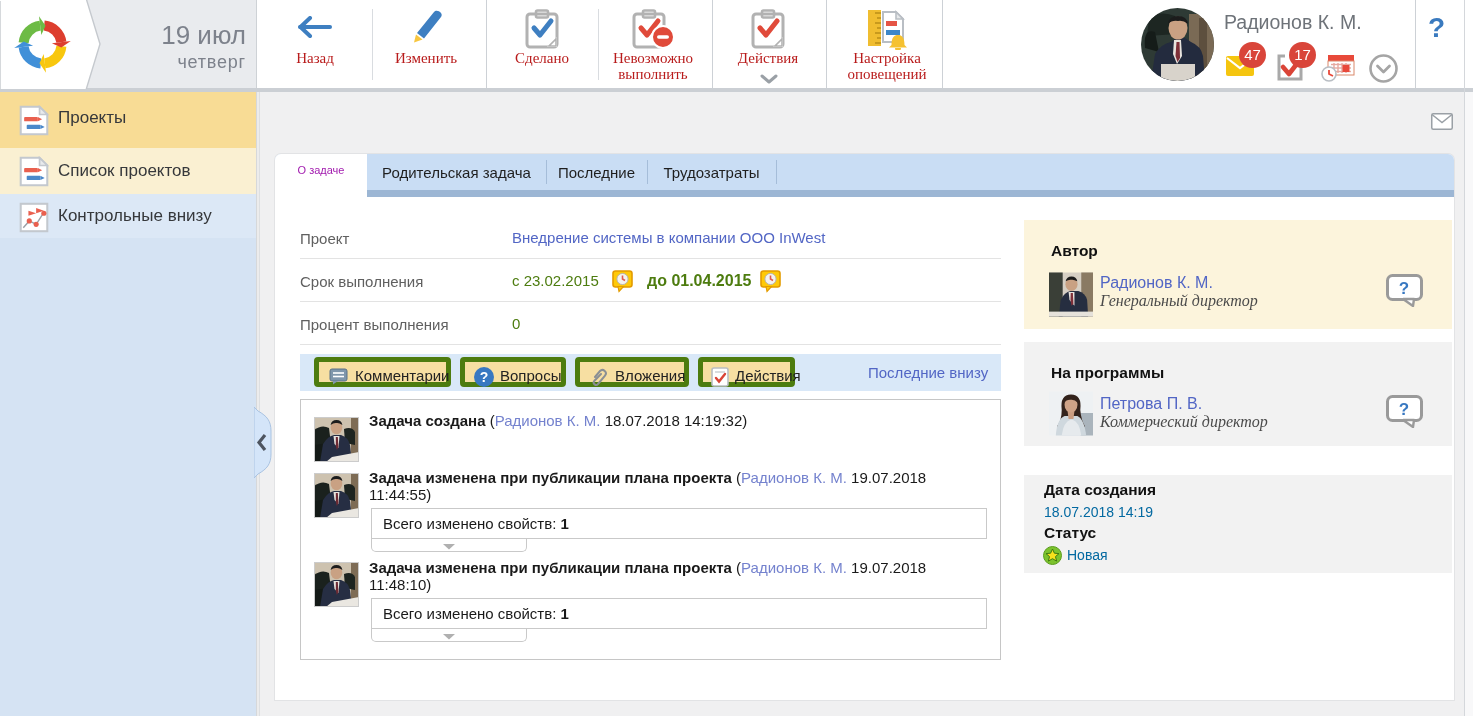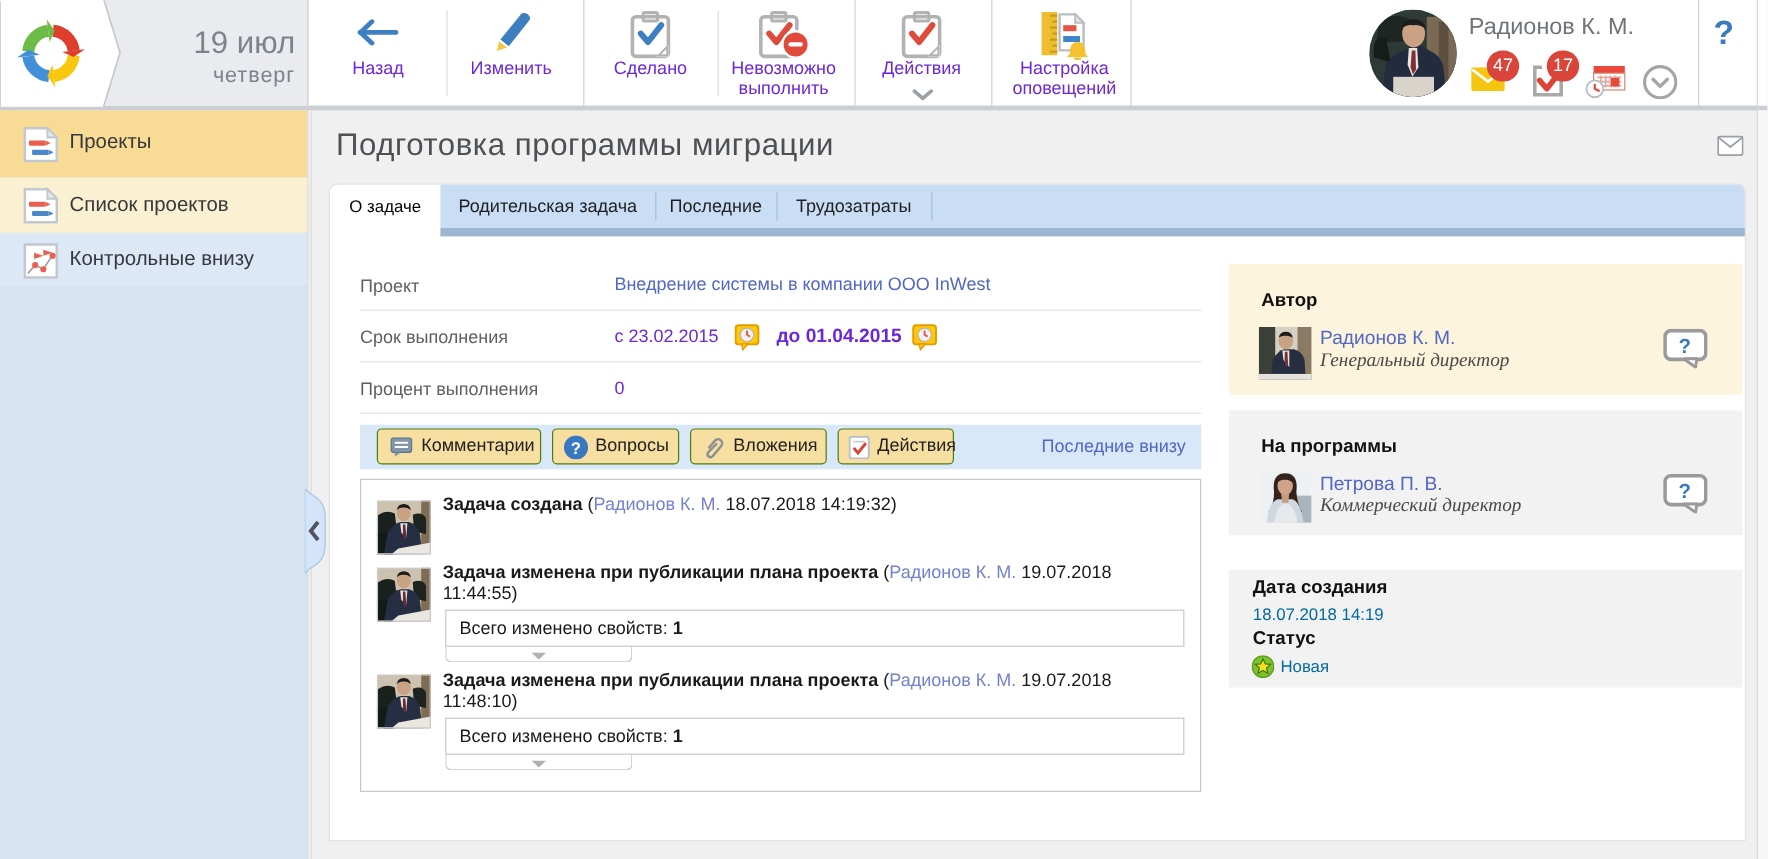--- a/index.html
+++ b/index.html
@@ -1,28 +1,28 @@
 <!DOCTYPE html>
 <html><head><meta charset="utf-8">
 <style>
   * { margin:0; padding:0; box-sizing:border-box; }
   html,body { width:1473px; height:716px; overflow:hidden; font-family:"Liberation Sans",sans-serif; background:#f0f0f1; }
   .abs { position:absolute; }
   #page { position:relative; width:1473px; height:716px; }
   a { text-decoration:none; }
-  .tbt { font-size:15px; color:#6d28d9; text-align:center; line-height:16px; }
+  .tbt { font-size:15px; color:#b91c1c; text-align:center; line-height:16px;font-family:Liberation Serif, serif; }
   .badge { width:27px; height:26px; background:#d9453a; border-radius:13px; color:#fff; font-size:15px; text-align:center; line-height:26px; }
   .sideicon { position:absolute; left:19px; width:30px; height:31px; }
   .sidetext { position:absolute; left:58px; font-size:17px; color:#36383b; white-space:nowrap; }
   .lbl { font-size:15px; color:#606060; white-space:nowrap; }
-  .val { font-size:15px; color:#6d28d9; white-space:nowrap; }
+  .val { font-size:15px; color:#4d7c0f; white-space:nowrap; }
   .lnk { font-size:15px; color:#5266c5; white-space:nowrap; }
   .feedlnk { color:#7482ce; }
   .sep { height:1px; background:#e3e3e3; }
-  .gbtn { position:absolute; white-space:nowrap; height:30px; background:#f7dfa2; border:1px solid #4d7c0f; border-radius:4px; font-size:15px; color:#222; line-height:28px; }
+  .gbtn { position:absolute; white-space:nowrap; height:30px; background:#f7dfa2; border:5px solid #4d7c0f; border-radius:4px; font-size:15px; color:#222; line-height:28px; }
   .bubble { position:absolute; width:37px; height:33px; }
   .dateico { width:22px; height:23px; }
   .fava { width:45px; height:45px; }
   .ftx { font-size:15px; color:#1a1a1a; line-height:16.5px; }
   .rbold { position:absolute; font-size:15.5px; font-weight:bold; color:#111; white-space:nowrap; }
   .rtxt { position:absolute; font-size:14px; color:#0369a1; white-space:nowrap; }
   .rital { position:absolute; font-family:"Liberation Serif",serif; font-style:italic; font-size:16px; color:#4a4a4a; white-space:nowrap; }
 </style>
 </head>
 <body>
@@ -217,34 +217,33 @@
       <path d="M 20 25 L 20 7 L 29 10 L 20 13 Z" fill="#e9604f"></path>
     </svg>
     <div class="sidetext" style="top:206px;">Контрольные внизу</div>
   </div>
 
   <svg class="abs" style="left:254px;top:407px;" width="20" height="71" viewBox="0 0 20 71">
     <path d="M 0 0 L 4 4 C 13 9 17 14 17 24 L 17 47 C 17 57 13 62 4 67 L 0 71 Z" fill="#d4e5f9" stroke="#a9c3e2" stroke-width="1"></path>
     <path d="M 11 28 L 5 35.5 L 11 43" fill="none" stroke="#4e5560" stroke-width="3.2"></path>
   </svg>
 
-  <div class="abs" style="left:280px;top:105px;font-size:26px;color:#4e5154;letter-spacing:0.45px;">Подготовка программы миграции</div>
 
   <svg class="abs" style="left:1431px;top:113px;" width="22" height="17" viewBox="0 0 22 17">
     <rect x="0.75" y="0.75" width="20.5" height="15.5" rx="1.5" fill="#fff" stroke="#9aa0a6" stroke-width="1.5"></rect>
     <path d="M 1 1.5 L 11 9.5 L 21 1.5" fill="none" stroke="#9aa0a6" stroke-width="1.5"></path>
   </svg>
 
   <div class="abs" style="left:275px;top:154px;width:1179px;height:546px;background:#ffffff;border-radius:6px 6px 0 0;box-shadow:0 0 0 1px #e2e3e5;"></div>
 
   <div class="abs" style="left:275px;top:154px;width:1179px;height:36px;background:#c9ddf4;border-radius:6px 6px 0 0;"></div>
   <div class="abs" style="left:366px;top:190px;width:1088px;height:7px;background:#9cb6d4;"></div>
   <div class="abs" style="left:275px;top:154px;width:92px;height:43px;background:#ffffff;border-radius:6px 0 0 0;"></div>
   <div class="abs" id="tabs" style="left:0;top:0;">
-    <div class="abs" style="left:275px;top:164px;width:92px;text-align:center;font-size:14px;color:#000000;">О задаче</div>
+    <div class="abs" style="left:275px;top:164px;width:92px;text-align:center;font-size:11px;color:#a21caf;">О задаче</div>
     <div class="abs" style="left:367px;top:164px;width:179px;text-align:center;font-size:15px;color:#1f1f1f;">Родительская задача</div>
     <div class="abs" style="left:546px;top:164px;width:101px;text-align:center;font-size:15px;color:#1f1f1f;">Последние</div>
     <div class="abs" style="left:647px;top:164px;width:129px;text-align:center;font-size:15px;color:#1f1f1f;">Трудозатраты</div>
     <div class="abs" style="left:546px;top:160px;width:1px;height:24px;background:#a5bdd9;"></div>
     <div class="abs" style="left:647px;top:160px;width:1px;height:24px;background:#a5bdd9;"></div>
     <div class="abs" style="left:776px;top:160px;width:1px;height:24px;background:#a5bdd9;"></div>
   </div>
 
   <div class="abs" id="form-rows" style="left:0;top:0;">
     <div class="abs lbl" style="left:300px;top:230px;">Проект</div>

